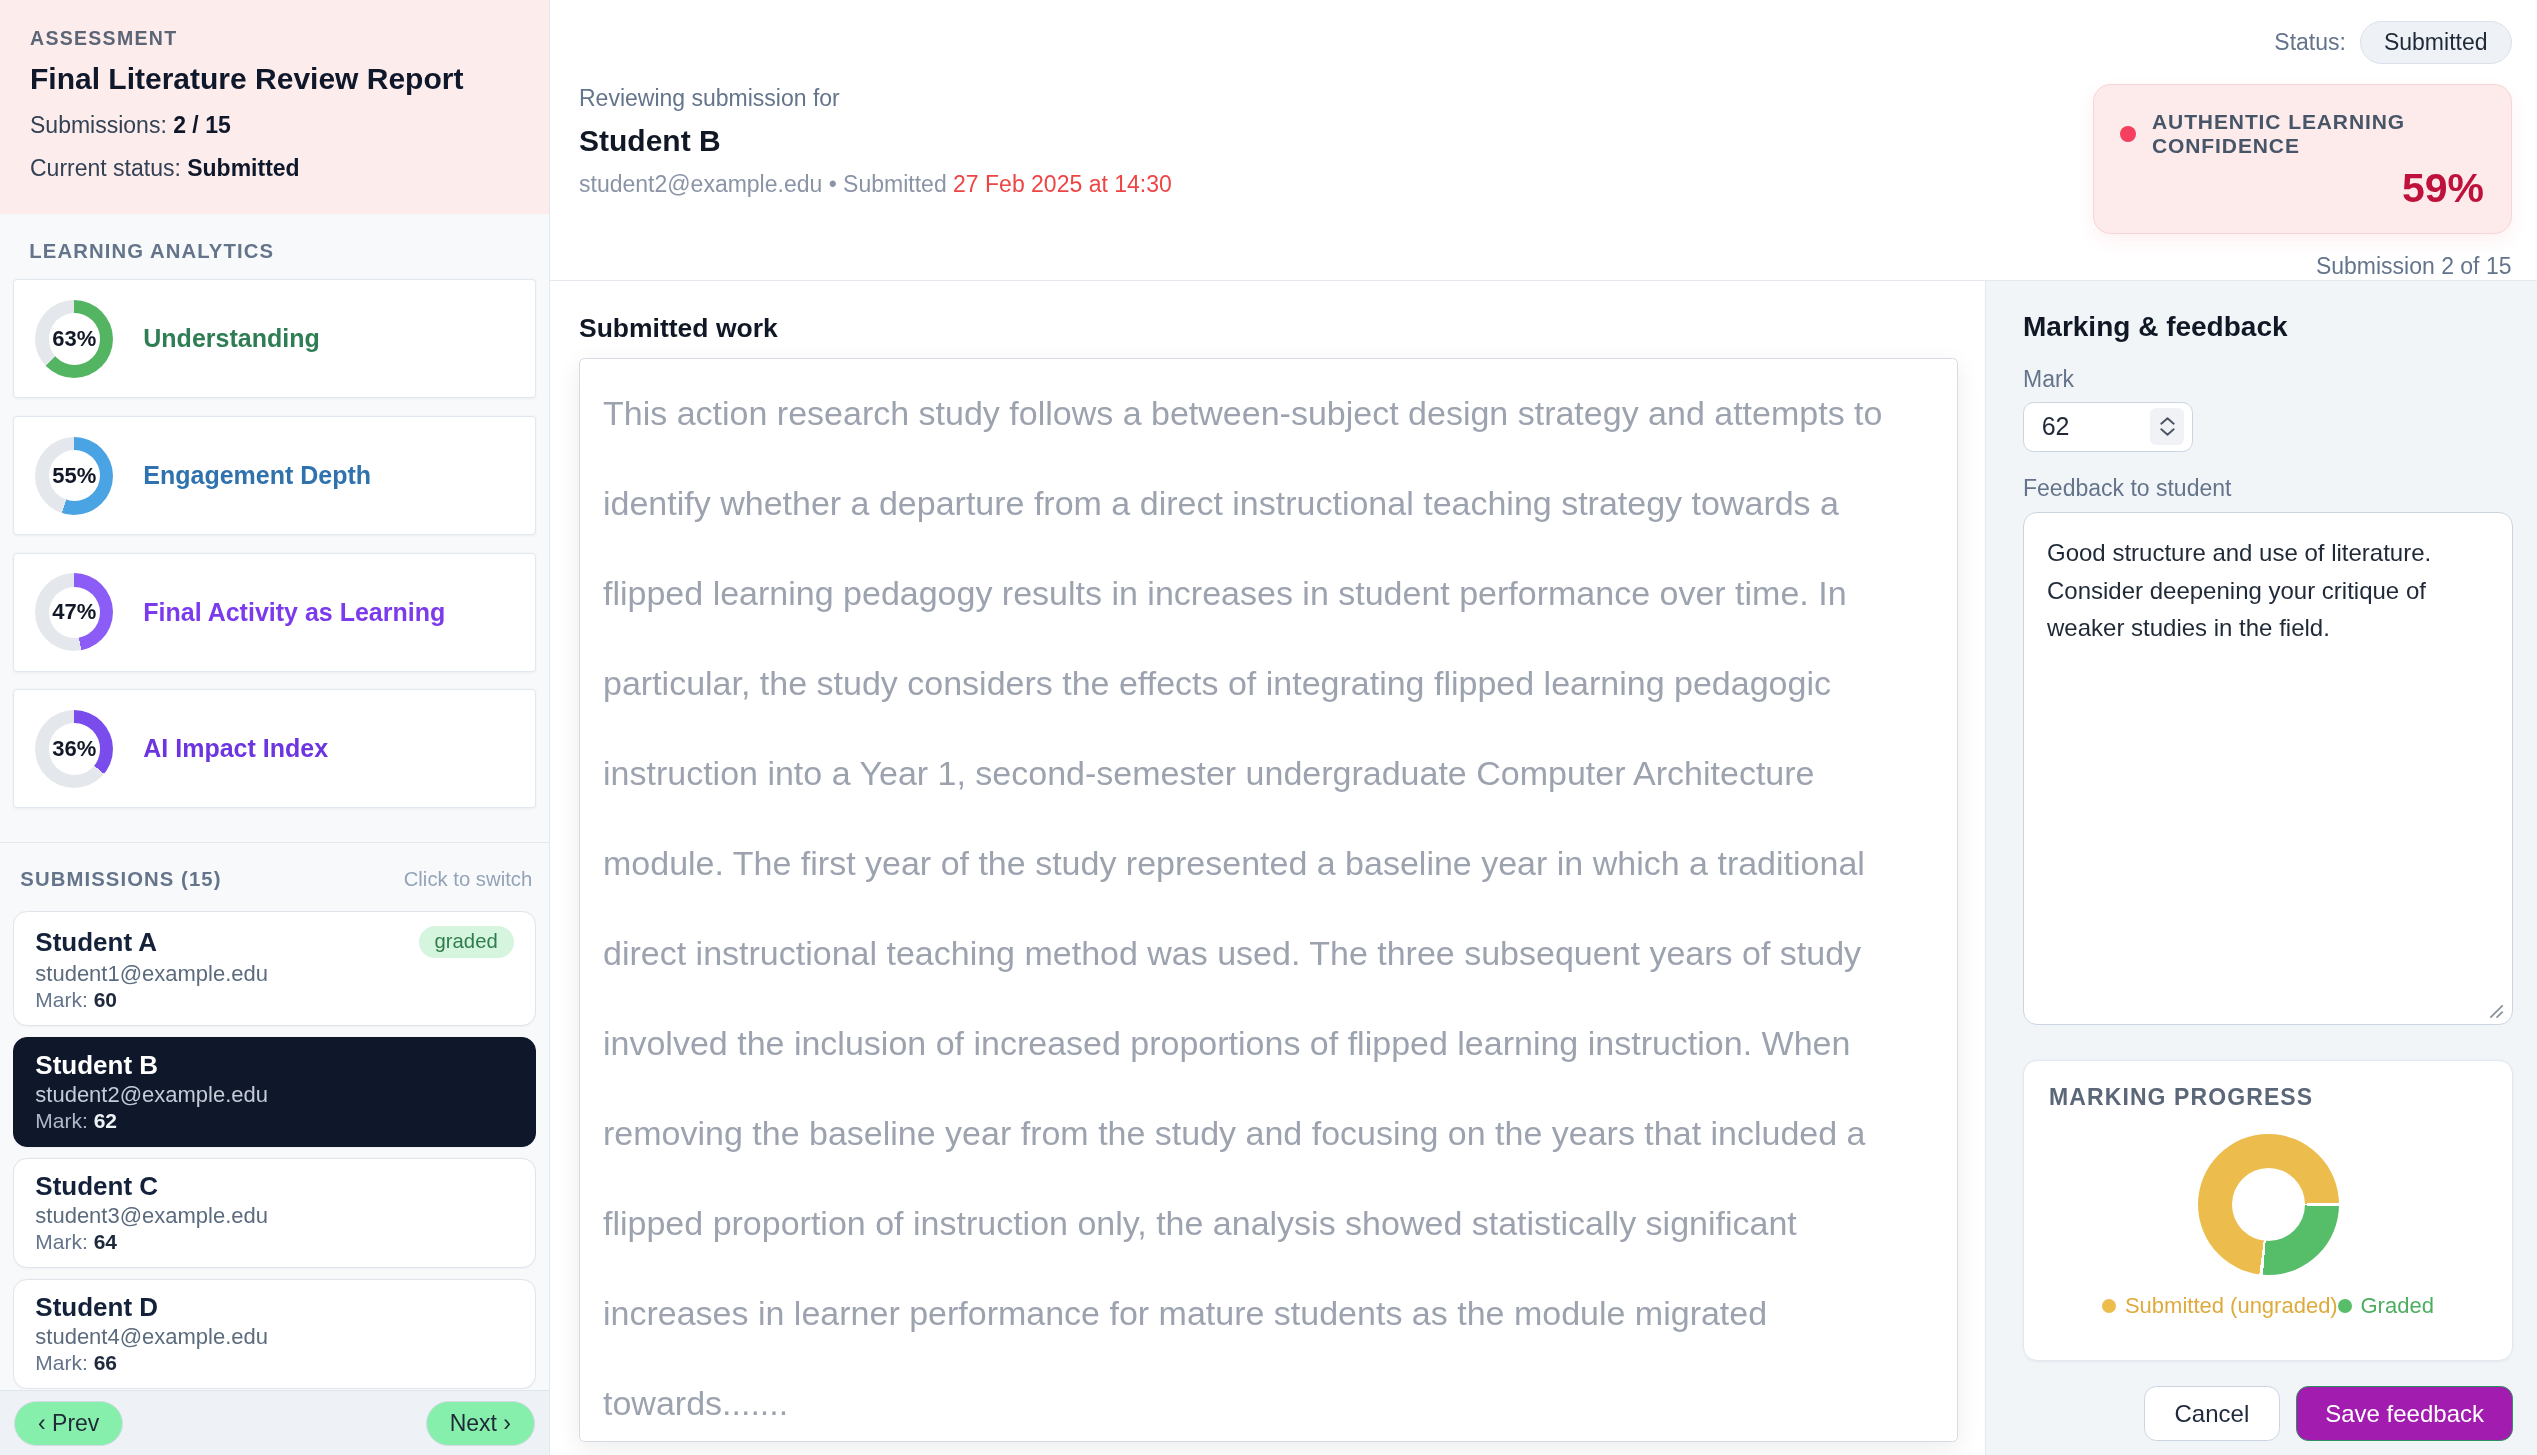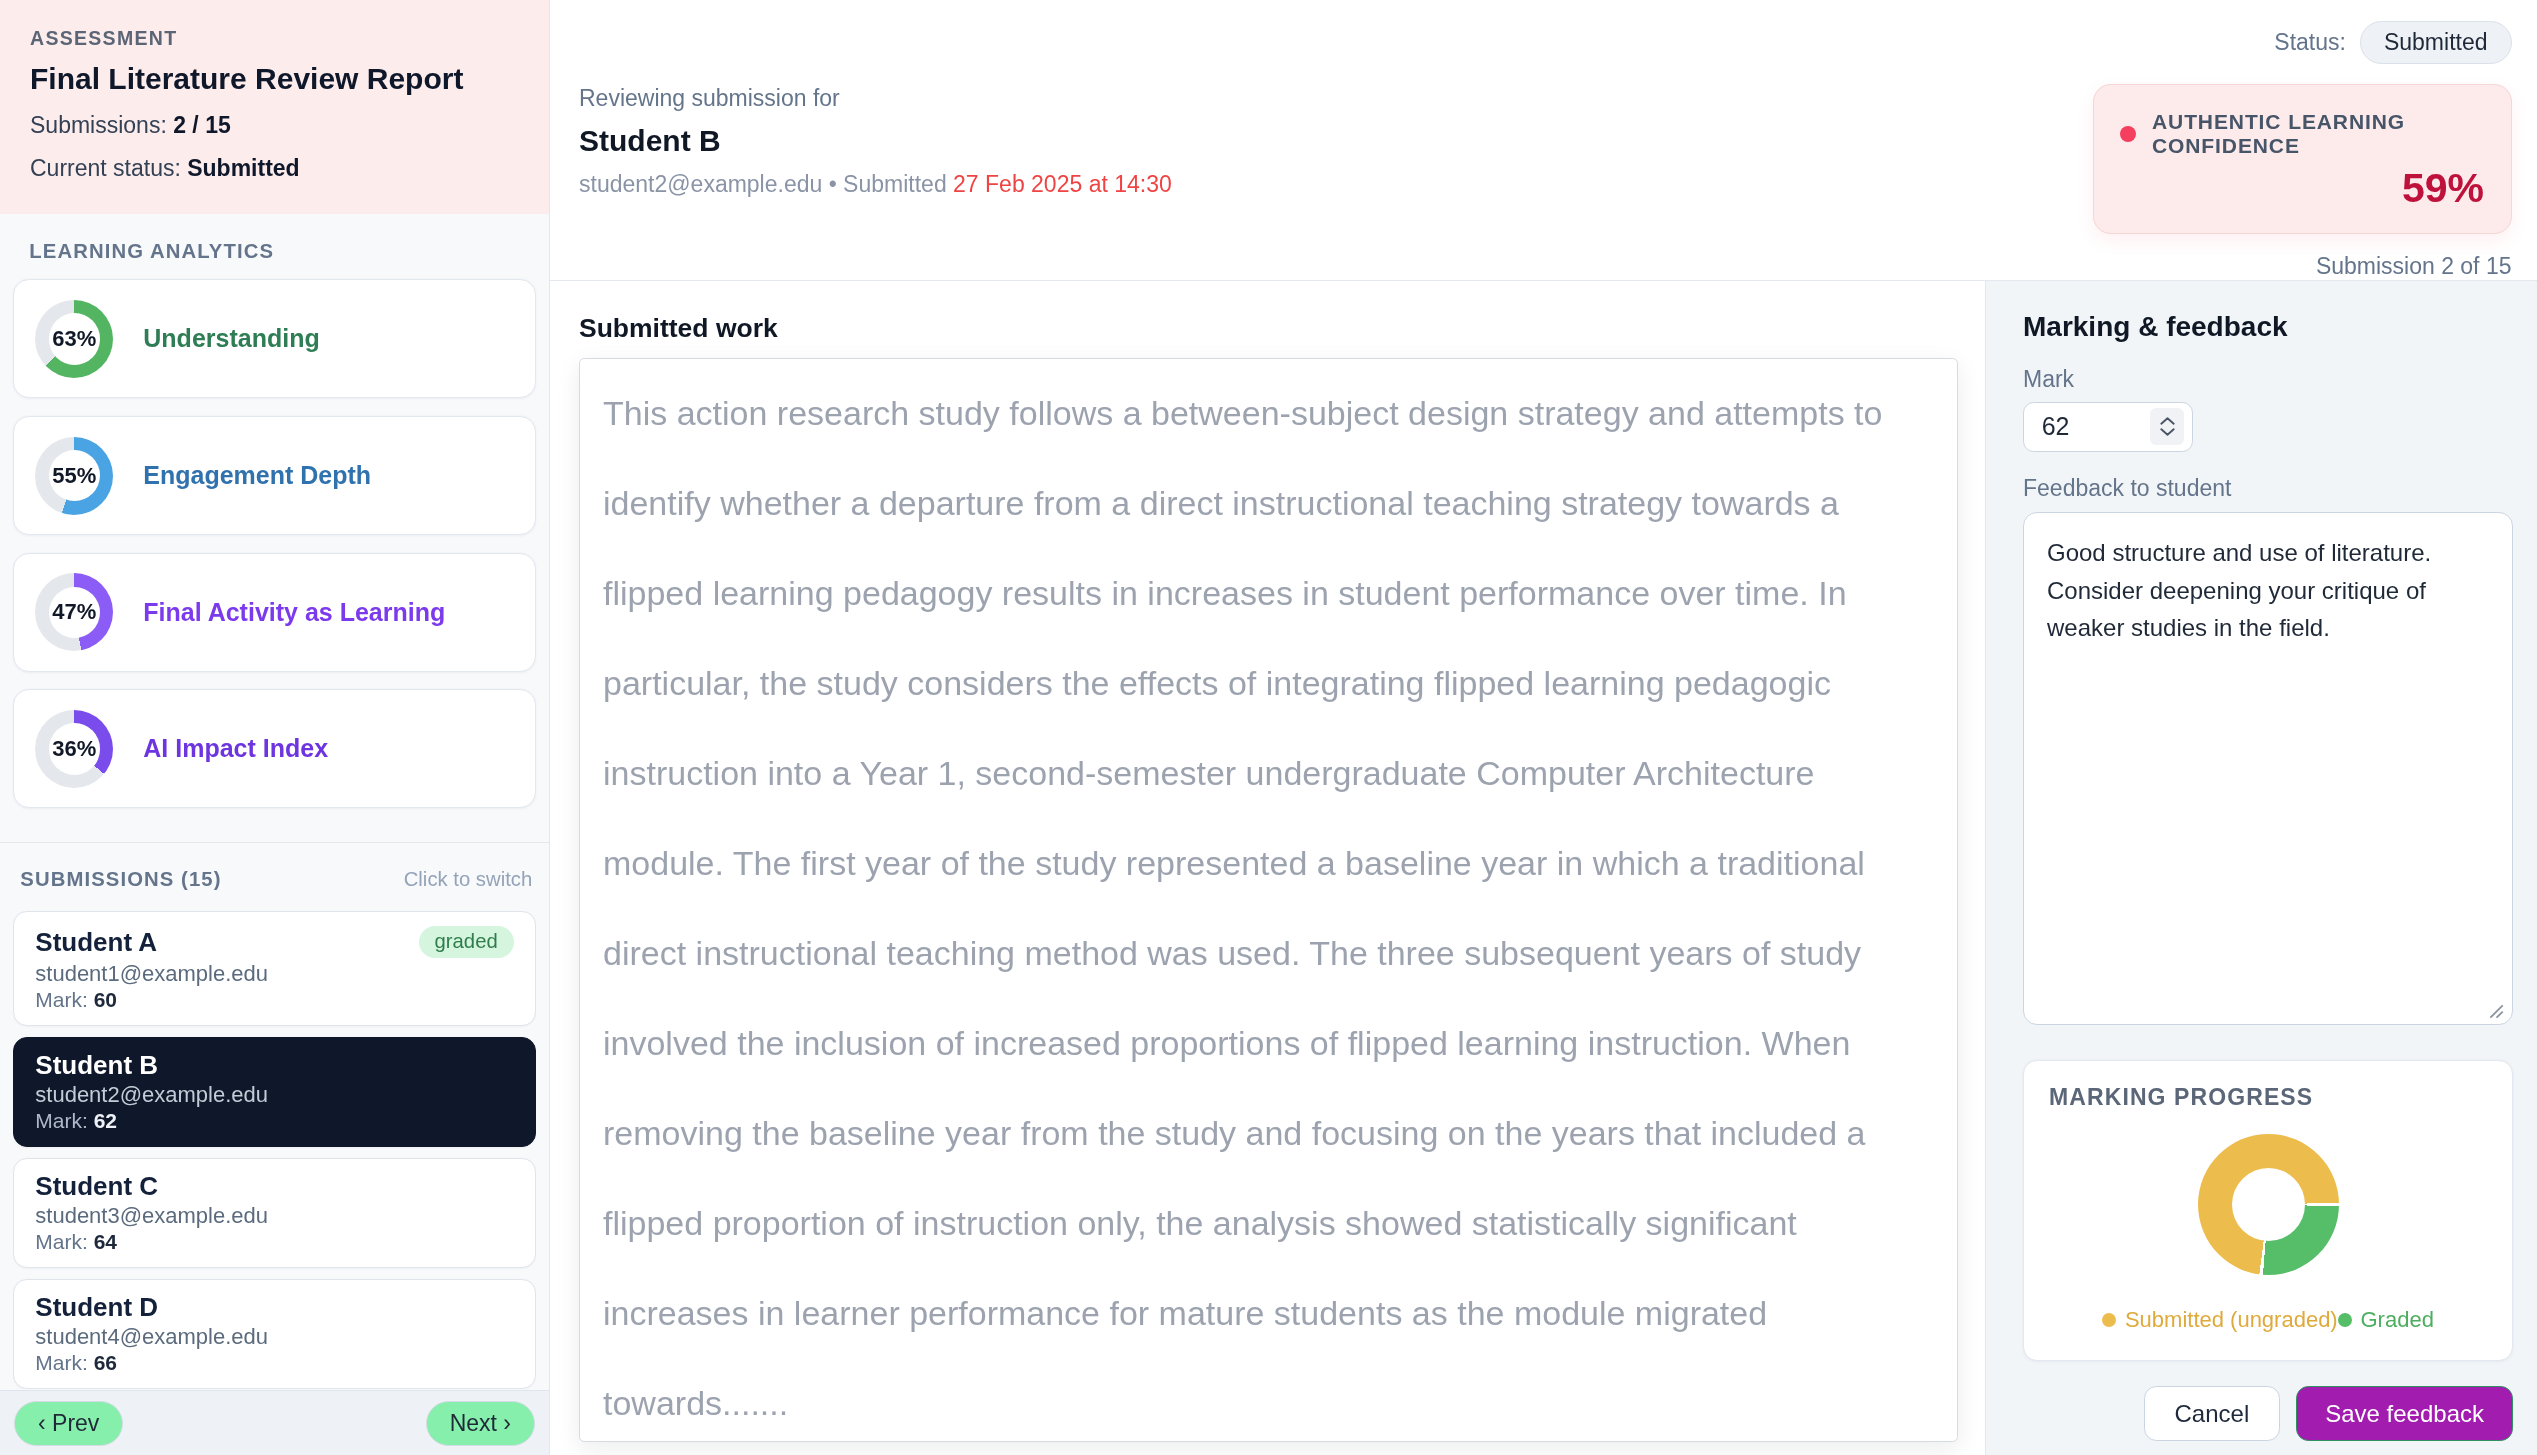--- a/index.html
+++ b/index.html
@@ -13,21 +13,21 @@
     display:flex; flex-direction:column; overflow:hidden; }
   .assessment-header { background:#fcecec; padding:26.5px 30px 32px; }
   .kicker { font-size:19.5px; font-weight:700; letter-spacing:1.3px; color:#5b6575; }
   .assessment-title { font-size:30px; font-weight:700; color:#0f172a; margin-top:12.4px; }
   .meta-line { font-size:23px; color:#334155; margin-top:16px; }
   .meta-line b { color:#0f172a; }
   .section-label { font-size:20.3px; font-weight:700; letter-spacing:1.1px; color:#64748b; }
   .analytics { padding:26.5px 13.3px 34px; }
   .analytics .section-label { margin-left:16px; }
   .analytics-cards { margin-top:16px; display:flex; flex-direction:column; gap:17.7px; }
-  .analytics-card { background:#ffffff; border:0.9px solid #e2e8f0; border-radius:16px;
+  .analytics-card { background:#ffffff; border:0.9px solid #e2e8f0; border-radius:4px;
     padding:19.5px 21px; display:flex; align-items:center; gap:30px;
     box-shadow:0 0.9px 2.7px rgba(15,23,42,.05); }
   .donut { width:78px; height:78px; border-radius:50%; position:relative; flex:none;
     display:flex; align-items:center; justify-content:center; }
   .donut::before { content:""; position:absolute; inset:13.3px; border-radius:50%; background:#ffffff; }
   .donut .pct { position:relative; font-size:22px; font-weight:700; color:#111827; }
   .analytics-label { font-size:25px; font-weight:600; }
 
   .submissions { border-top:0.9px solid #e3e8ef; padding:25px 13.3px 0; flex:1; min-height:0;
     display:flex; flex-direction:column; overflow:hidden; }
@@ -96,21 +96,21 @@
   .textarea-wrap { position:relative; margin-top:10.6px; }
   .feedback-textarea { width:100%; height:513px; background:#ffffff; border:0.9px solid #cbd5e1;
     border-radius:14px; padding:21px 23px; font-size:24px; line-height:1.55; color:#1f2937;
     font-family:inherit; resize:none; }
   .resize-handle { position:absolute; right:8.8px; bottom:8.8px; }
   .progress-card { margin-top:32px; background:#ffffff; border:0.9px solid #e2e8f0; border-radius:14px;
     height:301px; padding:23px 25px; box-shadow:0 0.9px 2.7px rgba(15,23,42,.05); }
   .progress-label { font-size:23px; font-weight:700; letter-spacing:1.1px; color:#5b6778; }
   .progress-donut { width:141px; height:141px; border-radius:50%; margin:23px auto 0; position:relative; }
   .progress-donut::before { content:""; position:absolute; inset:34px; border-radius:50%; background:#ffffff; }
-  .legend { margin-top:32px; display:flex; justify-content:center; }
+  .legend { margin-top:18px; display:flex; justify-content:center; }
   .legend-item { display:flex; align-items:center; gap:8.8px; font-size:22px; }
   .legend-dot { width:14px; height:14px; border-radius:50%; }
   .actions { margin-top:25px; display:flex; justify-content:flex-end; gap:16px; }
   .cancel-btn { background:#ffffff; border:0.9px solid #cbd5e1; border-radius:12.4px; font-size:24px;
     color:#1e293b; padding:12.4px 30px; font-family:inherit; }
   .save-btn { background:#a21caf; border:0.9px solid #2d9060; border-radius:12.4px; font-size:24px;
     color:#ffffff; padding:12.4px 28px; font-family:inherit; }
 </style>
 </head>
 <body>

